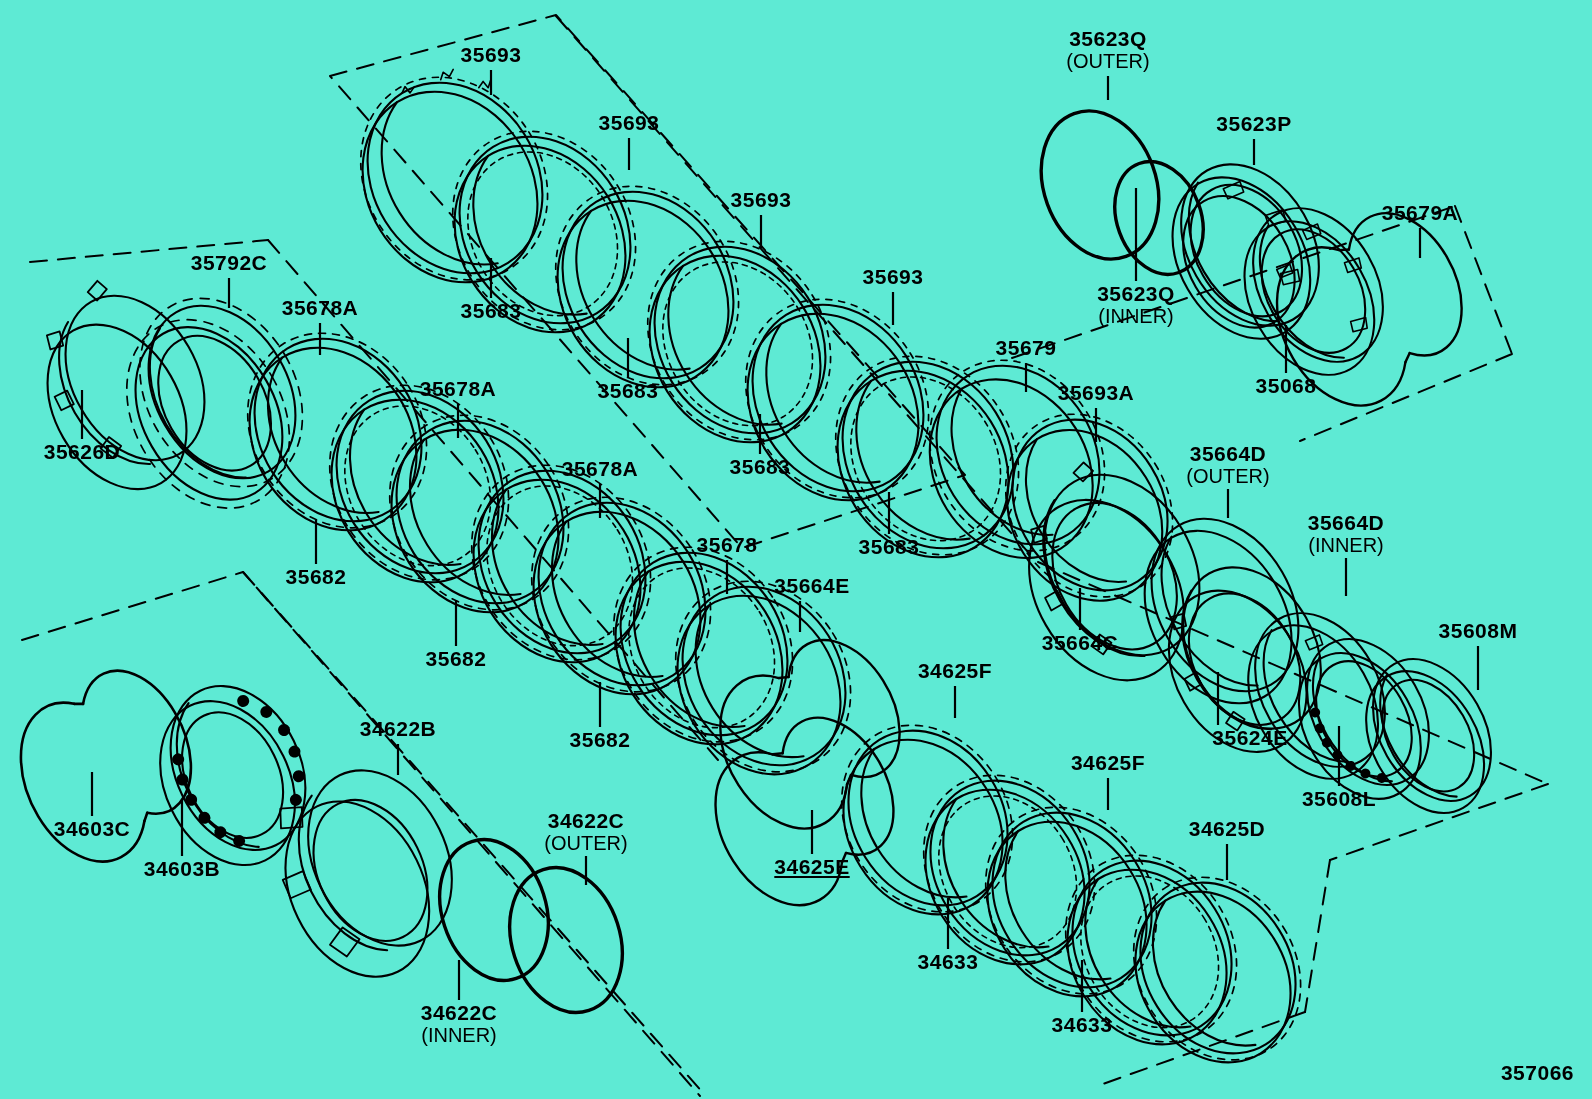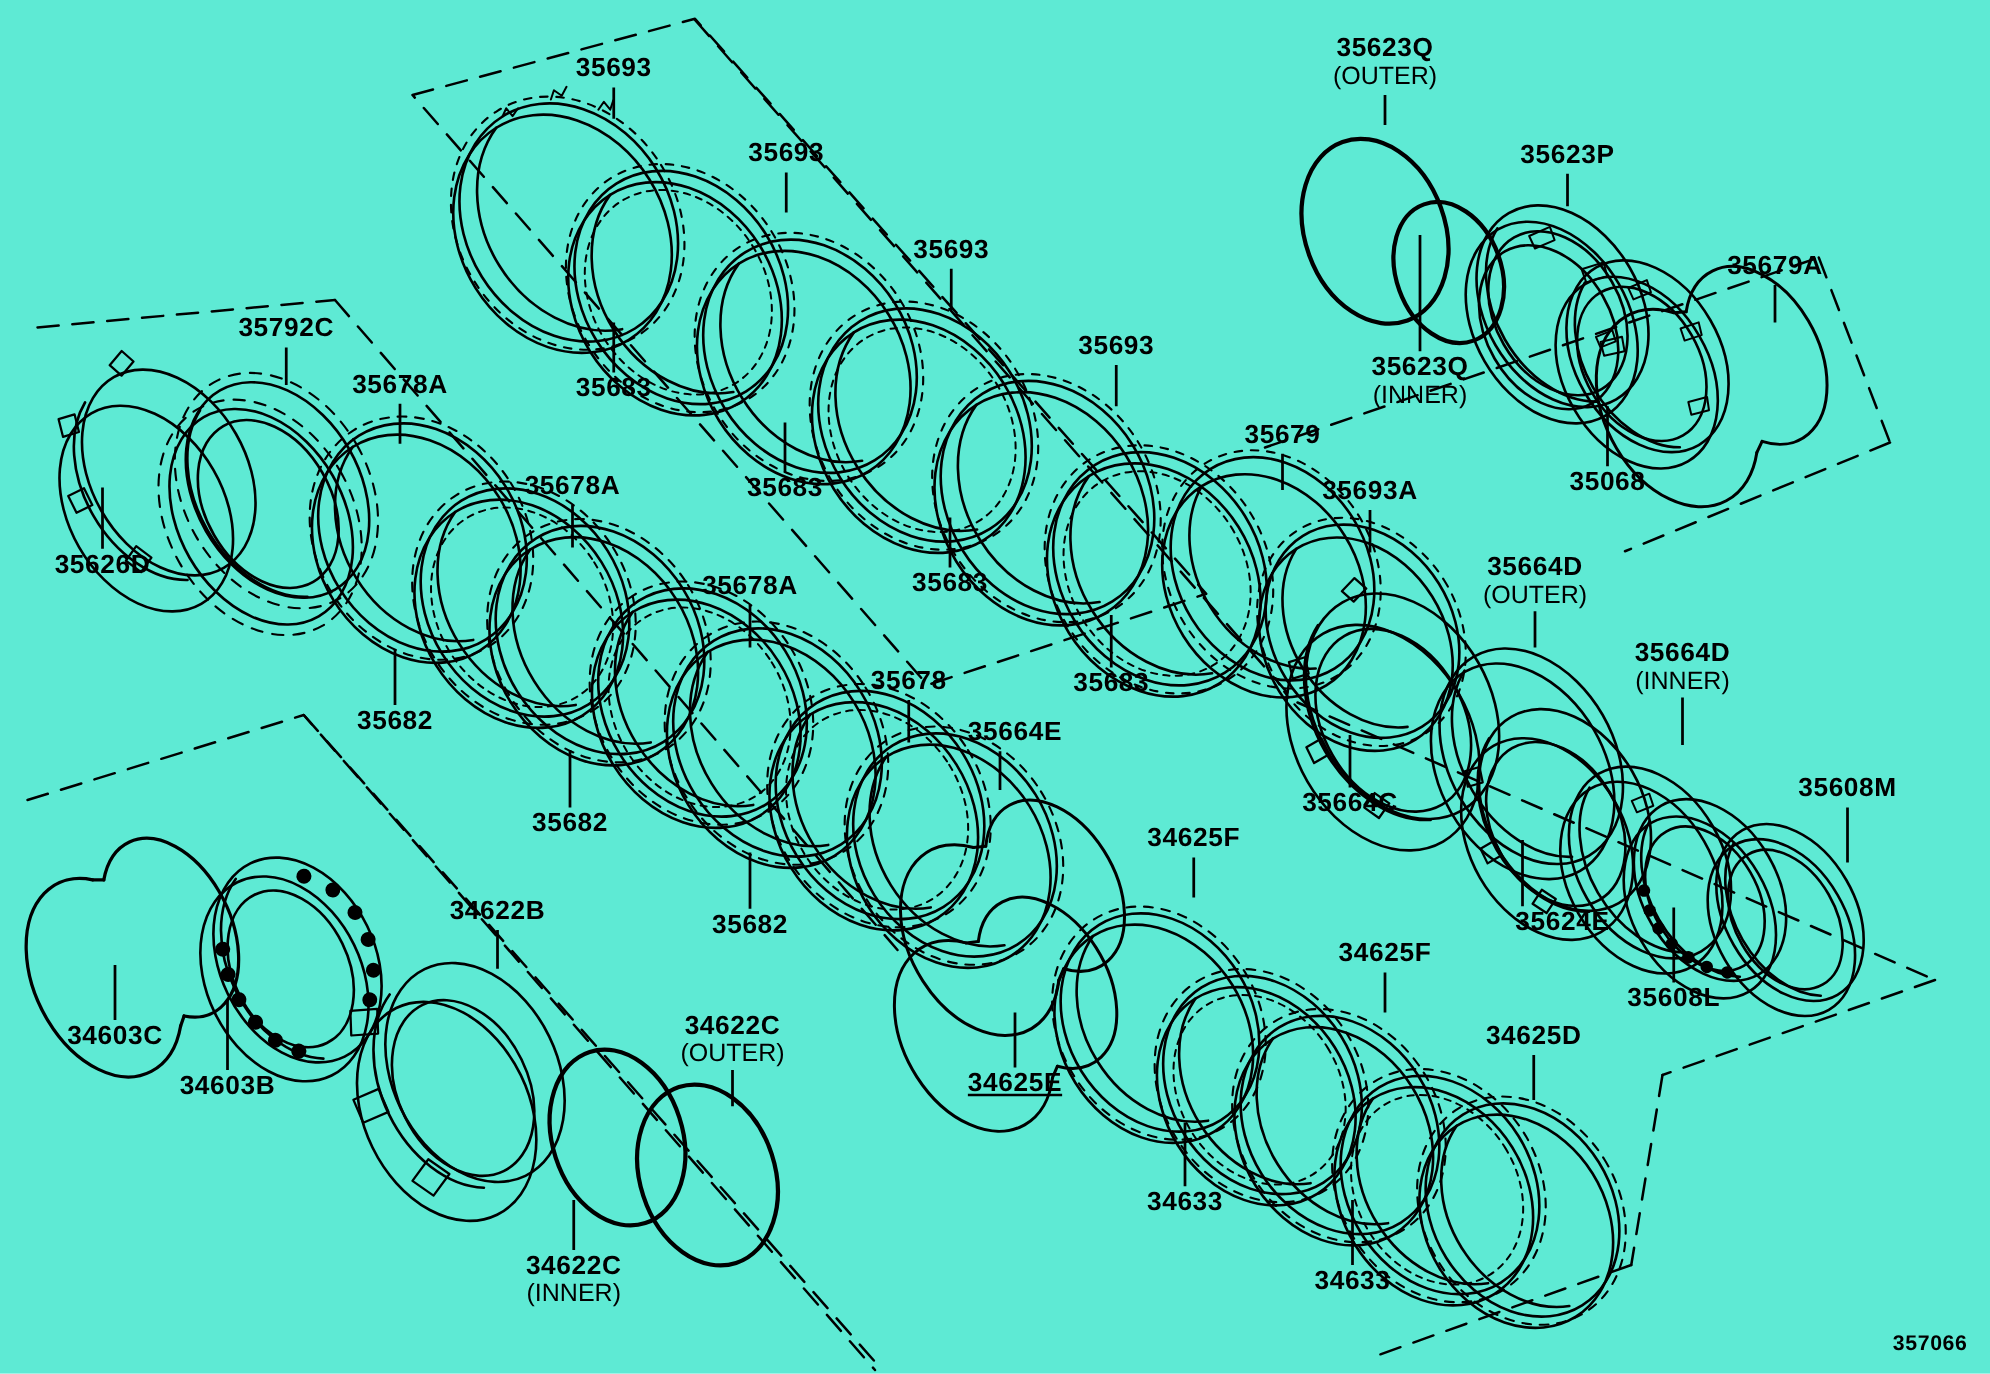--- a/index.html
+++ b/index.html
@@ -4,21 +4,21 @@
 <title>Toyota Parts Diagram 357066</title>
 <style>
   html,body{margin:0;padding:0;background:#fff;}
   body{font-family:"Liberation Sans","DejaVu Sans",sans-serif;}
   #sheet{position:relative;width:1592px;height:1099px;background:#5eead4;overflow:hidden;}
   #art{position:absolute;left:0;top:0;width:1592px;height:1099px;}
   .lbl{position:absolute;font-family:"Liberation Sans","DejaVu Sans",sans-serif;
        font-weight:bold;font-size:21px;letter-spacing:0.5px;color:#000;
        white-space:nowrap;line-height:1.08;transform:translate(-50%,0);text-align:center;}
   .lbl .sub{display:block;font-weight:normal;font-size:20px;letter-spacing:0px;}
-  .diagid{position:absolute;right:18px;bottom:14px;font-weight:bold;font-size:17px;
+  .diagid{position:absolute;right:18px;bottom:14px;font-weight:bold;font-size:21px;
           letter-spacing:0.5px;color:#000;}
 </style>
 </head>
 <body>
 
 <div id="sheet">
 
   <svg id="art" viewBox="0 0 1592 1099" xmlns="http://www.w3.org/2000/svg">
     <defs>
 

